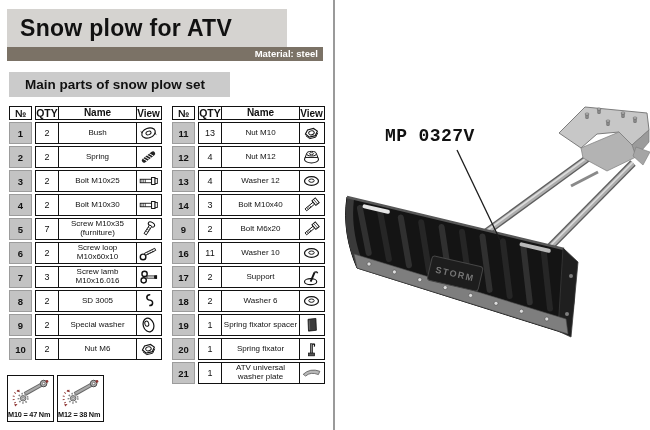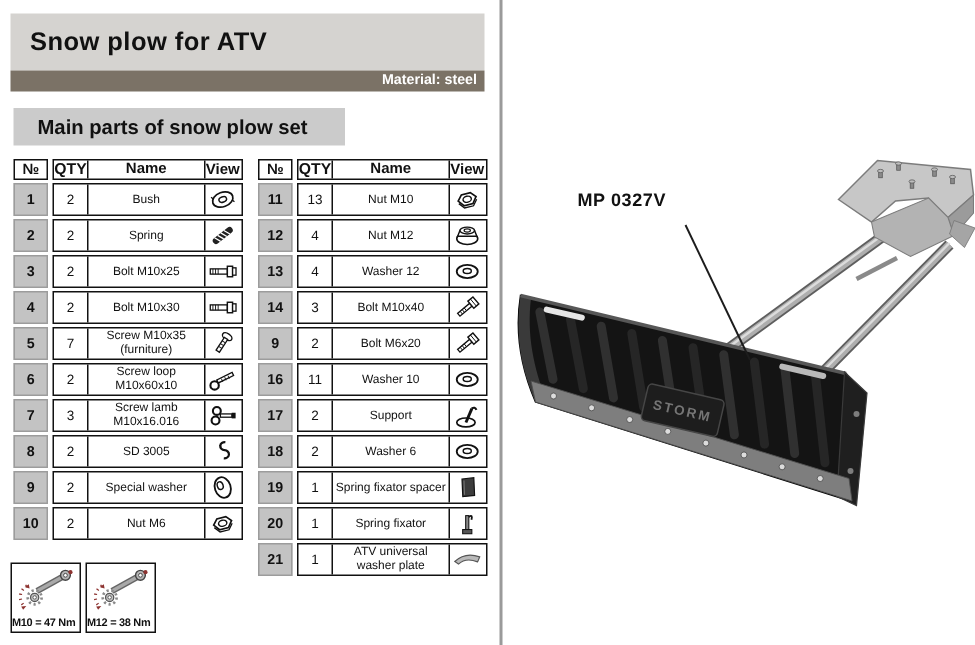--- a/index.html
+++ b/index.html
@@ -1,22 +1,22 @@
 <!DOCTYPE html>
 <html><head>
 <meta charset="utf-8">
 <style>
   * { margin:0; padding:0; box-sizing:border-box; }
   html,body { width:650px; height:430px; background:#ffffff; overflow:hidden;
               font-family:"Liberation Sans", sans-serif; color:#111; }
   .abs { position:absolute; }
 
   
-  .title-box { left:7px; top:9px; width:316px; height:38px; background:#d5d3d0;
-               font-size:17px; font-weight:bold; line-height:38px; padding-left:13px;
+  .title-box { left:7px; top:9px; width:280px; height:38px; background:#d5d3d0;
+               font-size:23px; font-weight:bold; line-height:38px; padding-left:13px;
                letter-spacing:.3px; }
   .material-bar { left:7px; top:47px; width:316px; height:14px; background:#7b7266;
                   color:#fff; font-size:9.5px; font-weight:bold; line-height:14px;
                   text-align:right; padding-right:5px; }
   .section-box { left:9px; top:72px; width:221px; height:25px; background:#cbcbcb;
                  font-size:13.5px; font-weight:bold; line-height:25px; padding-left:16px; }
 
   
   .parts-table { display:flex; gap:3px; }
   .num-col { display:flex; flex-direction:column; width:23px; }
@@ -43,22 +43,22 @@
   
   .torque-box { position:absolute; top:375px; width:47px; height:47px; border:1.3px solid #111;
                 background:#fff; display:flex; flex-direction:column; align-items:flex-start;
                 justify-content:flex-end; padding-bottom:2px; }
   .torque-box svg { position:absolute; top:2px; left:3px; }
   .torque-label { font-size:7.3px; font-weight:bold; white-space:nowrap; letter-spacing:-.2px; }
 
   
   .divider { left:333px; top:0; width:2px; height:430px; background:#9a9a9a; }
   .illustration { left:335px; top:0; width:315px; height:430px; }
-  .mp-label { position:absolute; left:50px; top:126px; font-size:12px; font-weight:bold;
-              letter-spacing:.4px; }
+  .mp-label { position:absolute; left:50px; top:126px; font-size:18px; font-weight:bold;
+              letter-spacing:.4px;font-family:Liberation Mono, monospace; }
 </style>
 </head>
 <body>
 
 <div class="abs title-box">Snow plow for ATV</div>
 <div class="abs material-bar">
   <span>Material: steel</span>
 </div>
 <div class="abs section-box">Main parts of snow plow set</div>
 

